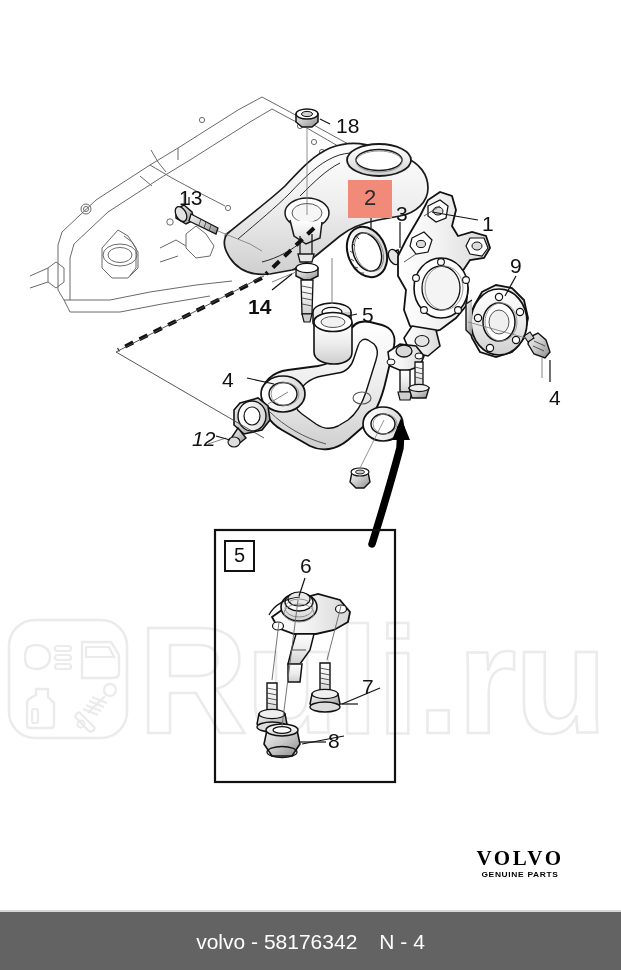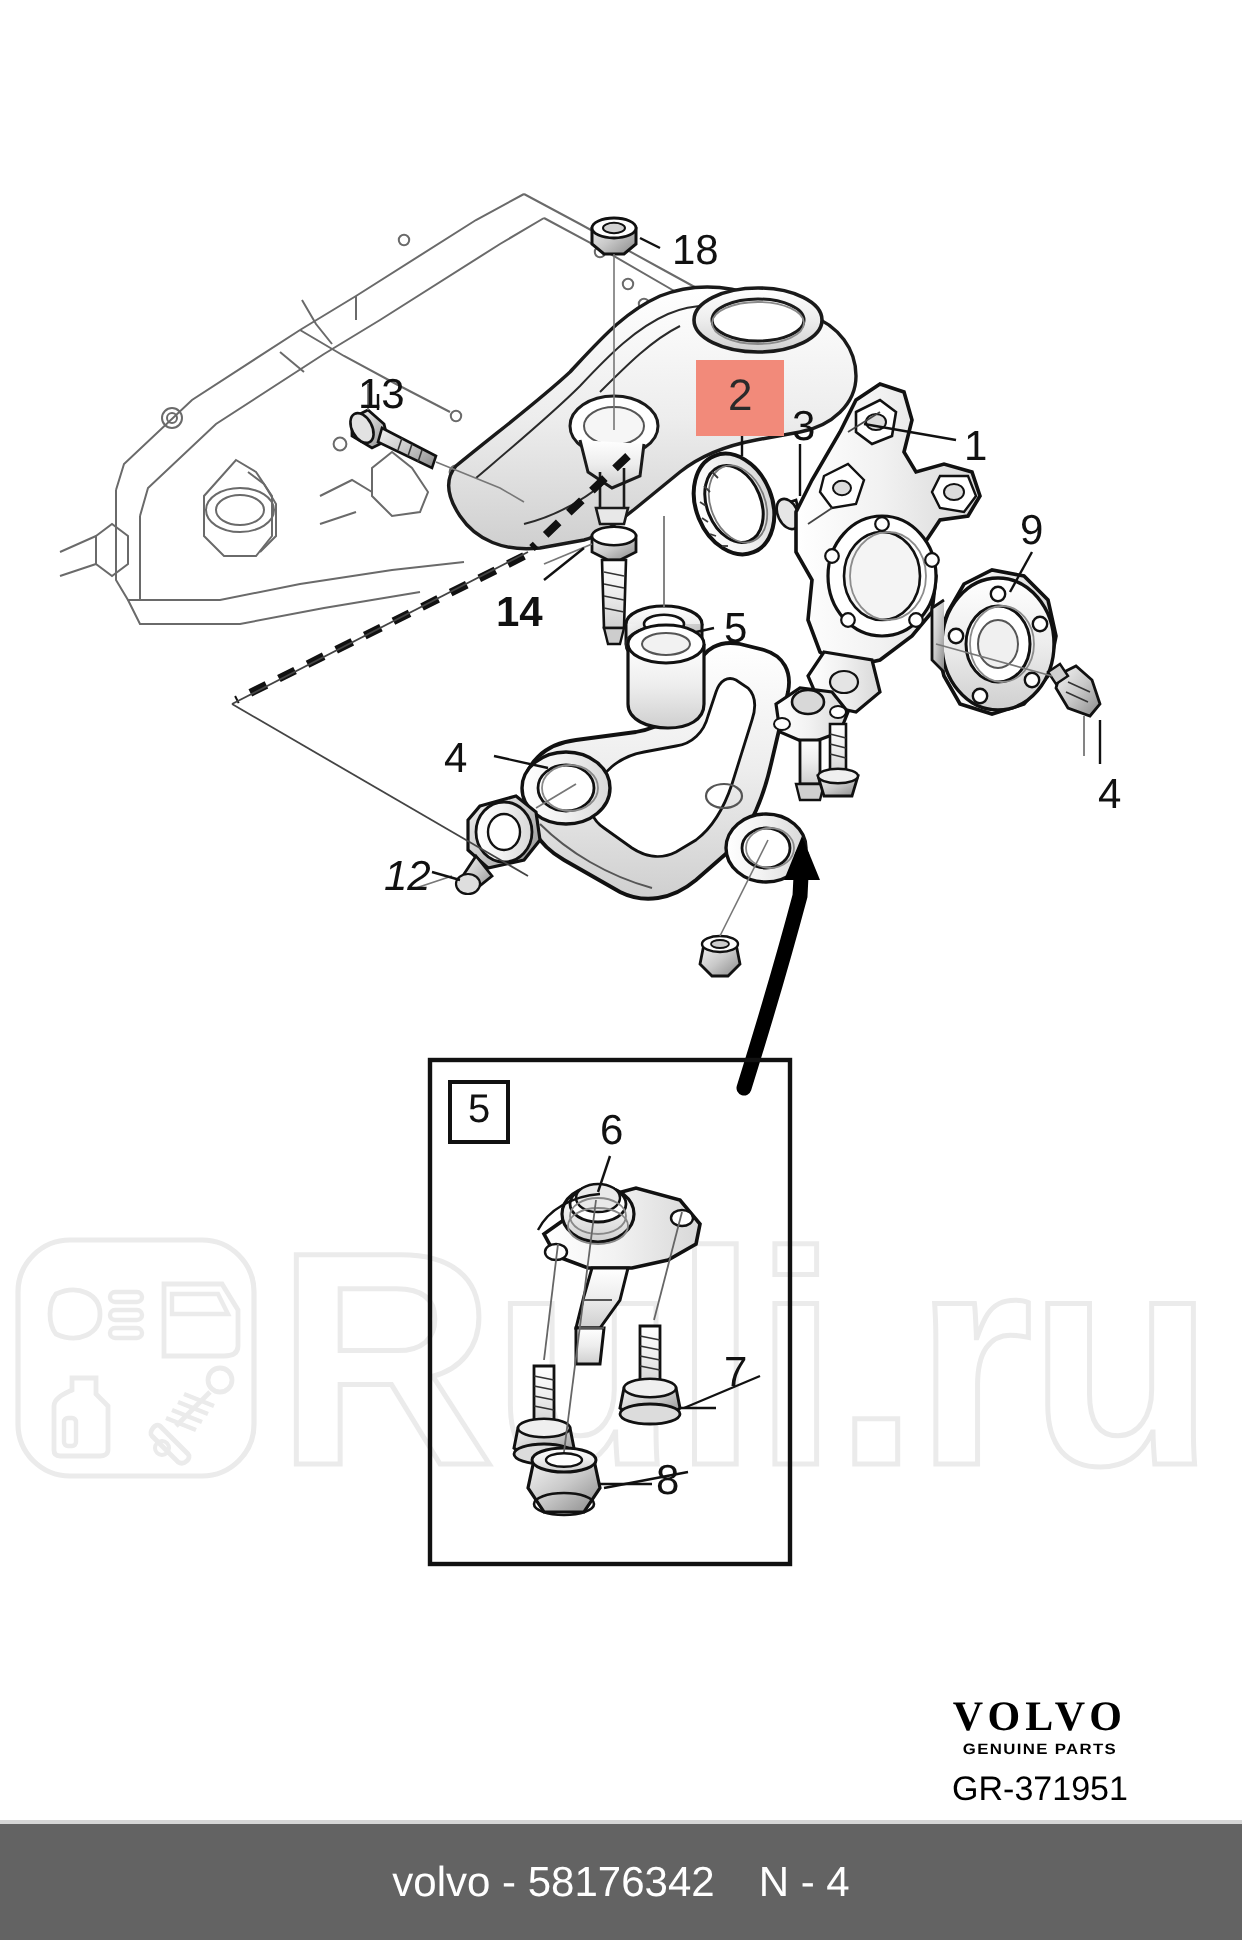--- a/index.html
+++ b/index.html
@@ -584,20 +584,19 @@
 
   <div class="part-label" style="left:179px; top:175px;margin-top:12px;">13</div>
 
   <div class="part-label" style="left:248px; top:296px;font-weight:bold;">14</div>
 
   <div class="part-label" style="left:336px; top:115px;">18</div>
 
   <div class="brand-block">
     <div class="brand-volvo">VOLVO</div>
     <div class="brand-sub">GENUINE PARTS</div>
-    <div class="brand-code">GR-371951</div>
   </div>
 
   <div class="footer-bar">
     <div class="footer-text"><span>volvo</span> <span>-</span> <span>58176342</span><span class="footer-gap"></span><span>N - 4</span></div>
   </div>
 
 </div>
 
 </body></html>

